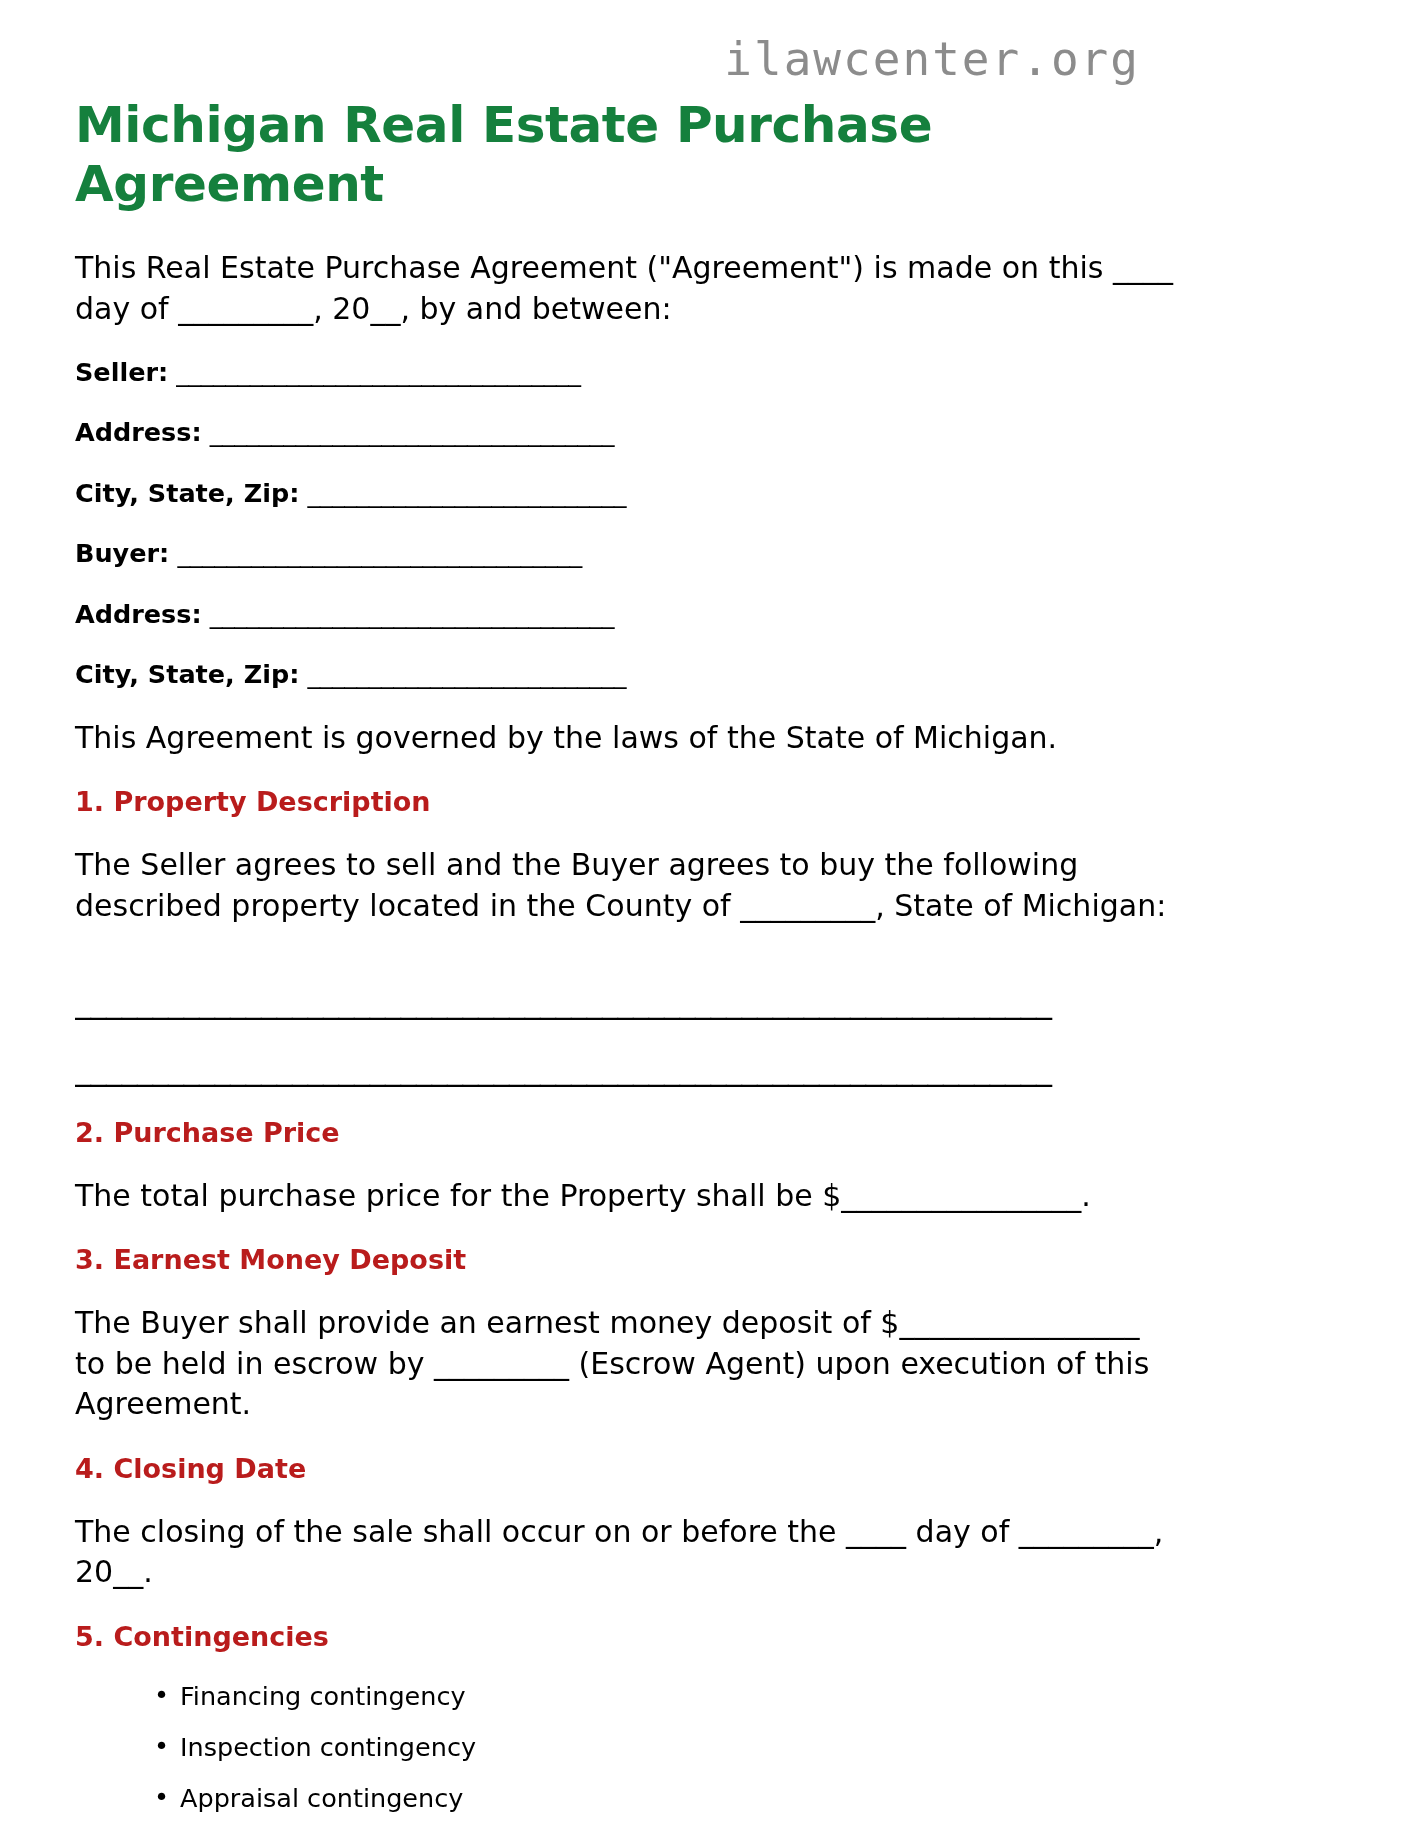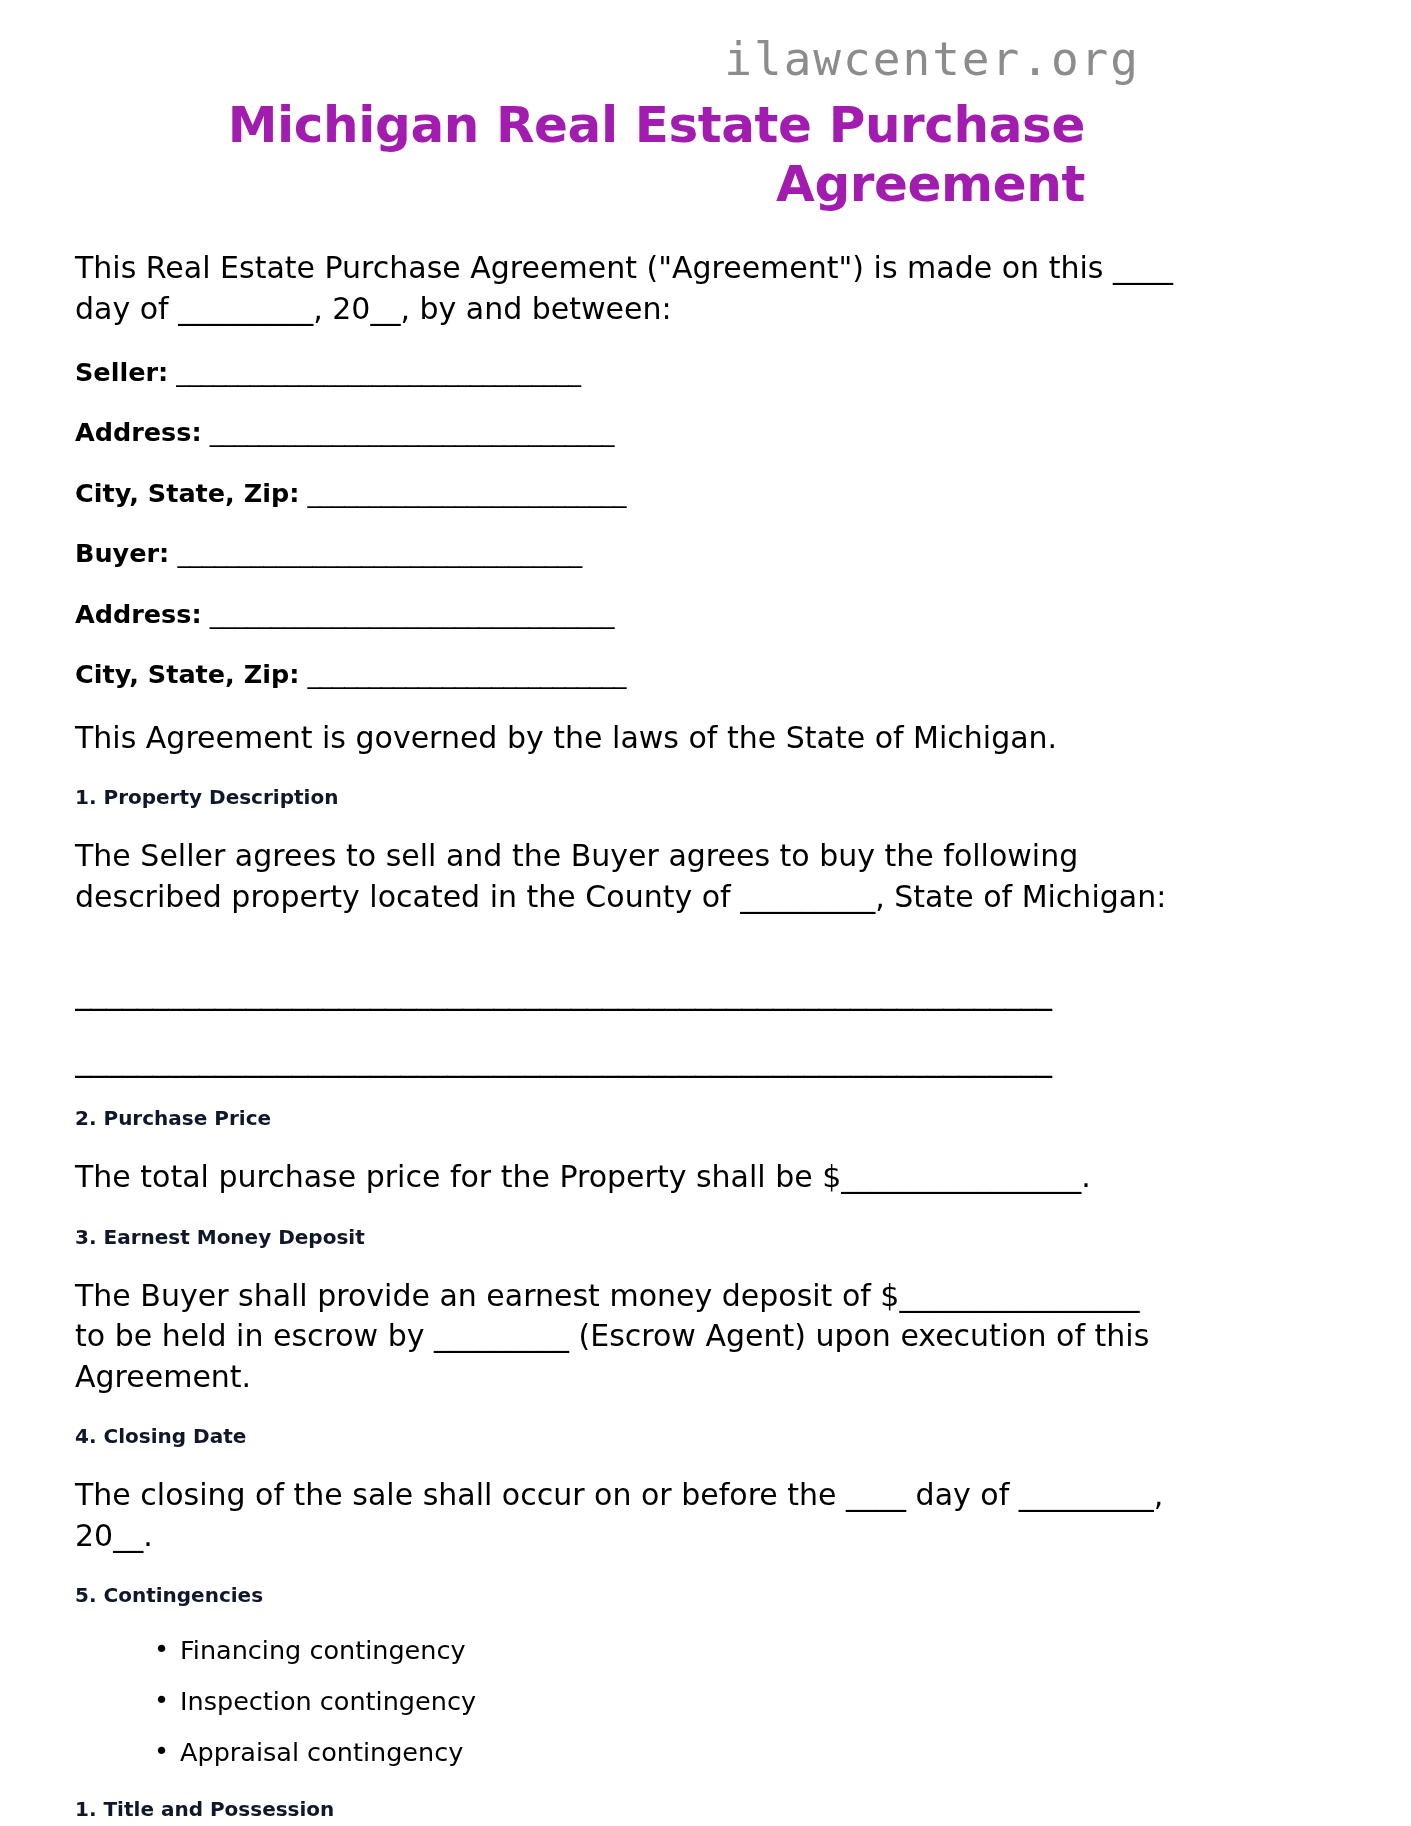--- a/index.html
+++ b/index.html
@@ -38,23 +38,22 @@
     top: 96px;
     width: 1180px;
   }
   h1.doc-title {
     font-family: "DejaVu Sans", "Liberation Sans", sans-serif;
     font-weight: bold;
     font-size: 50px;
     line-height: 1.18;
     margin: 0 0 34px 0;
     letter-spacing: -0.4px;
-    color: #a21caf;
+    color: #15803d;
     max-width: 1010px;
-    text-align: right;
   }
   p.body-text {
     font-size: 30px;
     line-height: 1.35;
     margin: 0 0 26px 0;
     color: #000;
     max-width: 1098px;
   }
   .field-line {
     font-size: 25.5px;
@@ -64,24 +63,24 @@
   }
   .field-line .label {
     font-weight: bold;
   }
   .blank {
     letter-spacing: -0.5px;
   }
   h2.section-head {
     font-family: "DejaVu Sans", "Liberation Sans", sans-serif;
     font-weight: bold;
-    font-size: 20px;
+    font-size: 27px;
     line-height: 1.3;
     margin: 0 0 26px 0;
-    color: #0f172a;
+    color: #b91c1c;
   }
   .rule-line {
     font-size: 32px;
     line-height: 1.35;
     margin: 0 0 24px 0;
     letter-spacing: -0.5px;
     white-space: nowrap;
     overflow: hidden;
     color: #000;
   }

